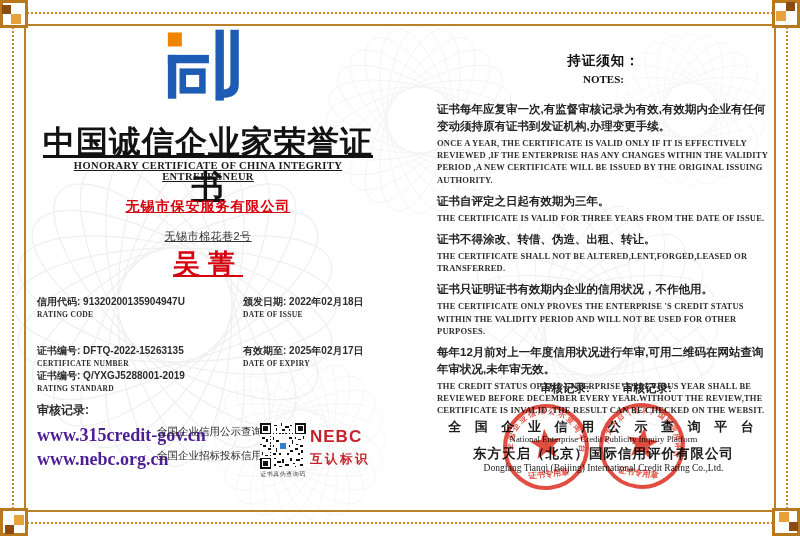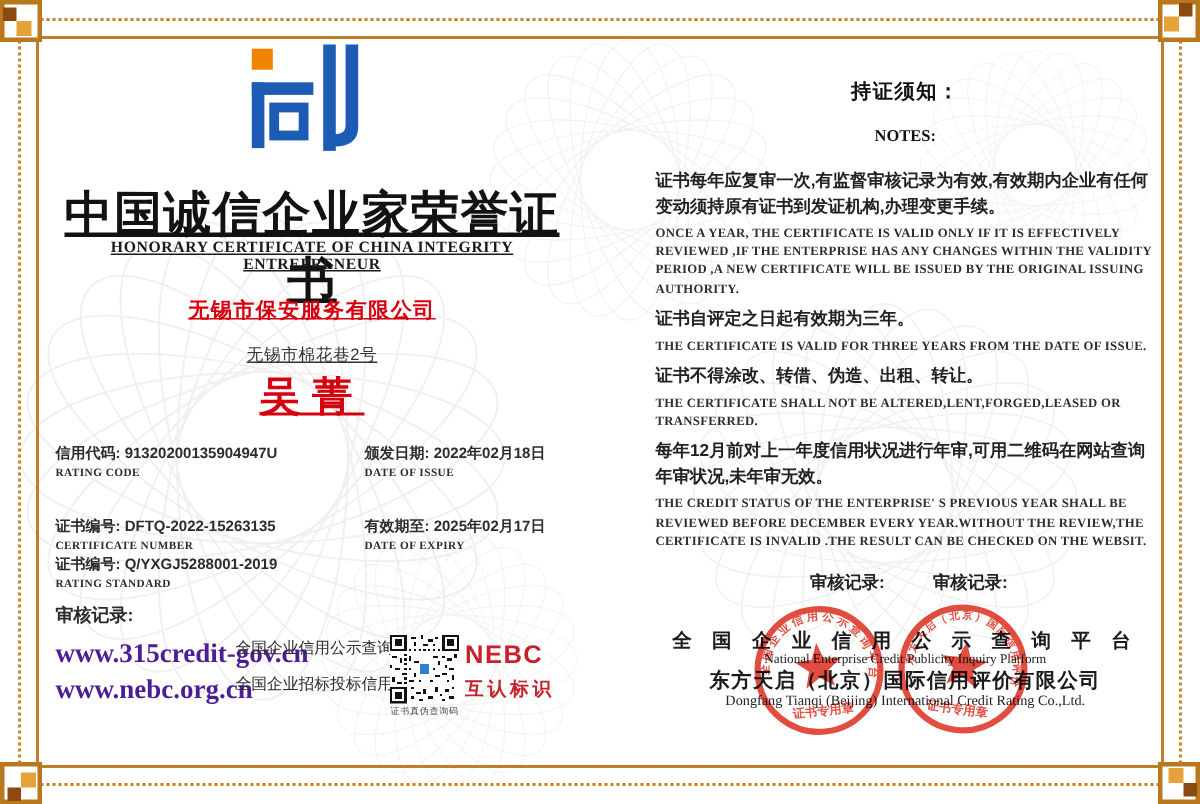--- a/index.html
+++ b/index.html
@@ -40,21 +40,21 @@
   .link-row .url{position:absolute;left:0;font-size:18px;font-weight:bold;font-family:"Liberation Serif",serif;color:#4c1d95;}
   .link-row .desc{position:absolute;left:120px;font-size:10.5px;color:#2c2c2c;white-space:nowrap;}
   .lr1{top:425px;} .lr2{top:449px;}
   .qr{left:260px;top:423px;width:46px;height:46px;}
   .qr-caption{left:248px;top:470px;width:70px;text-align:center;font-size:6px;color:#444;letter-spacing:.5px;}
   .nebc{left:310px;top:427px;font-size:17px;font-weight:bold;color:#c5232b;letter-spacing:1px;}
   .nebc-sub{left:310px;top:451px;font-size:12.5px;font-weight:bold;color:#c5232b;letter-spacing:2.5px;}
   
   .notes{left:437px;top:52px;width:333px;}
   .notes-h-zh{text-align:center;font-size:13.5px;font-weight:bold;color:#111;letter-spacing:1px;}
-  .notes-h-en{text-align:center;font-size:11px;font-weight:bold;font-family:"Liberation Serif",serif;color:#111;margin-top:15px;}
+  .notes-h-en{text-align:center;font-size:11px;font-weight:bold;font-family:"Liberation Serif",serif;color:#111;margin-top:3px;}
   .notes-body{margin-top:16px;}
   .note-item{margin-bottom:7px;}
   .note-zh{font-size:11.5px;font-weight:bold;color:#222;line-height:17px;}
   .note-en{font-size:8.5px;font-weight:bold;font-family:"Liberation Serif",serif;color:#2e2e2e;line-height:12.2px;letter-spacing:.2px;margin-top:2px;}
   .review-label{position:absolute;top:381px;font-size:11.5px;font-weight:bold;color:#222;}
   .review-1{left:540px;} .review-2{left:622px;}
   .footer-block{left:437px;top:419px;width:333px;text-align:center;}
   .footer-platform-zh{font-size:13px;font-weight:bold;color:#1c1c1c;letter-spacing:5px;white-space:nowrap;line-height:15px;}
   .footer-platform-en{font-size:8.8px;font-family:"Liberation Serif",serif;color:#222;line-height:11px;}
   .footer-issuer-zh{font-size:13.5px;font-weight:bold;color:#1c1c1c;letter-spacing:1px;line-height:16px;margin-top:1px;}
@@ -241,20 +241,24 @@
       </div>
       <div class="note-item">
         <div class="note-zh">证书自评定之日起有效期为三年。</div>
         <div class="note-en">THE CERTIFICATE IS VALID FOR THREE YEARS FROM THE DATE OF ISSUE.</div>
       </div>
       <div class="note-item">
         <div class="note-zh">证书不得涂改、转借、伪造、出租、转让。</div>
         <div class="note-en">THE CERTIFICATE SHALL NOT BE ALTERED,LENT,FORGED,LEASED OR TRANSFERRED.</div>
       </div>
       <div class="note-item">
+        <div class="note-zh">证书只证明证书有效期内企业的信用状况，不作他用。</div>
+        <div class="note-en">THE CERTIFICATE ONLY PROVES THE ENTERPRISE 'S CREDIT STATUS WITHIN THE VALIDITY PERIOD  AND WILL NOT BE USED FOR OTHER PURPOSES.</div>
+      </div>
+      <div class="note-item">
         <div class="note-zh">每年12月前对上一年度信用状况进行年审,可用二维码在网站查询年审状况,未年审无效。</div>
         <div class="note-en">THE CREDIT STATUS OF THE ENTERPRISE' S PREVIOUS YEAR SHALL BE REVIEWED BEFORE DECEMBER EVERY YEAR.WITHOUT THE REVIEW,THE CERTIFICATE IS INVALID .THE RESULT CAN BE CHECKED ON THE WEBSIT.</div>
       </div>
     </div>
   </div>
 
   <span class="review-label review-1">审核记录:</span>
   <span class="review-label review-2">审核记录:</span>
 
   <div class="abs footer-block">

